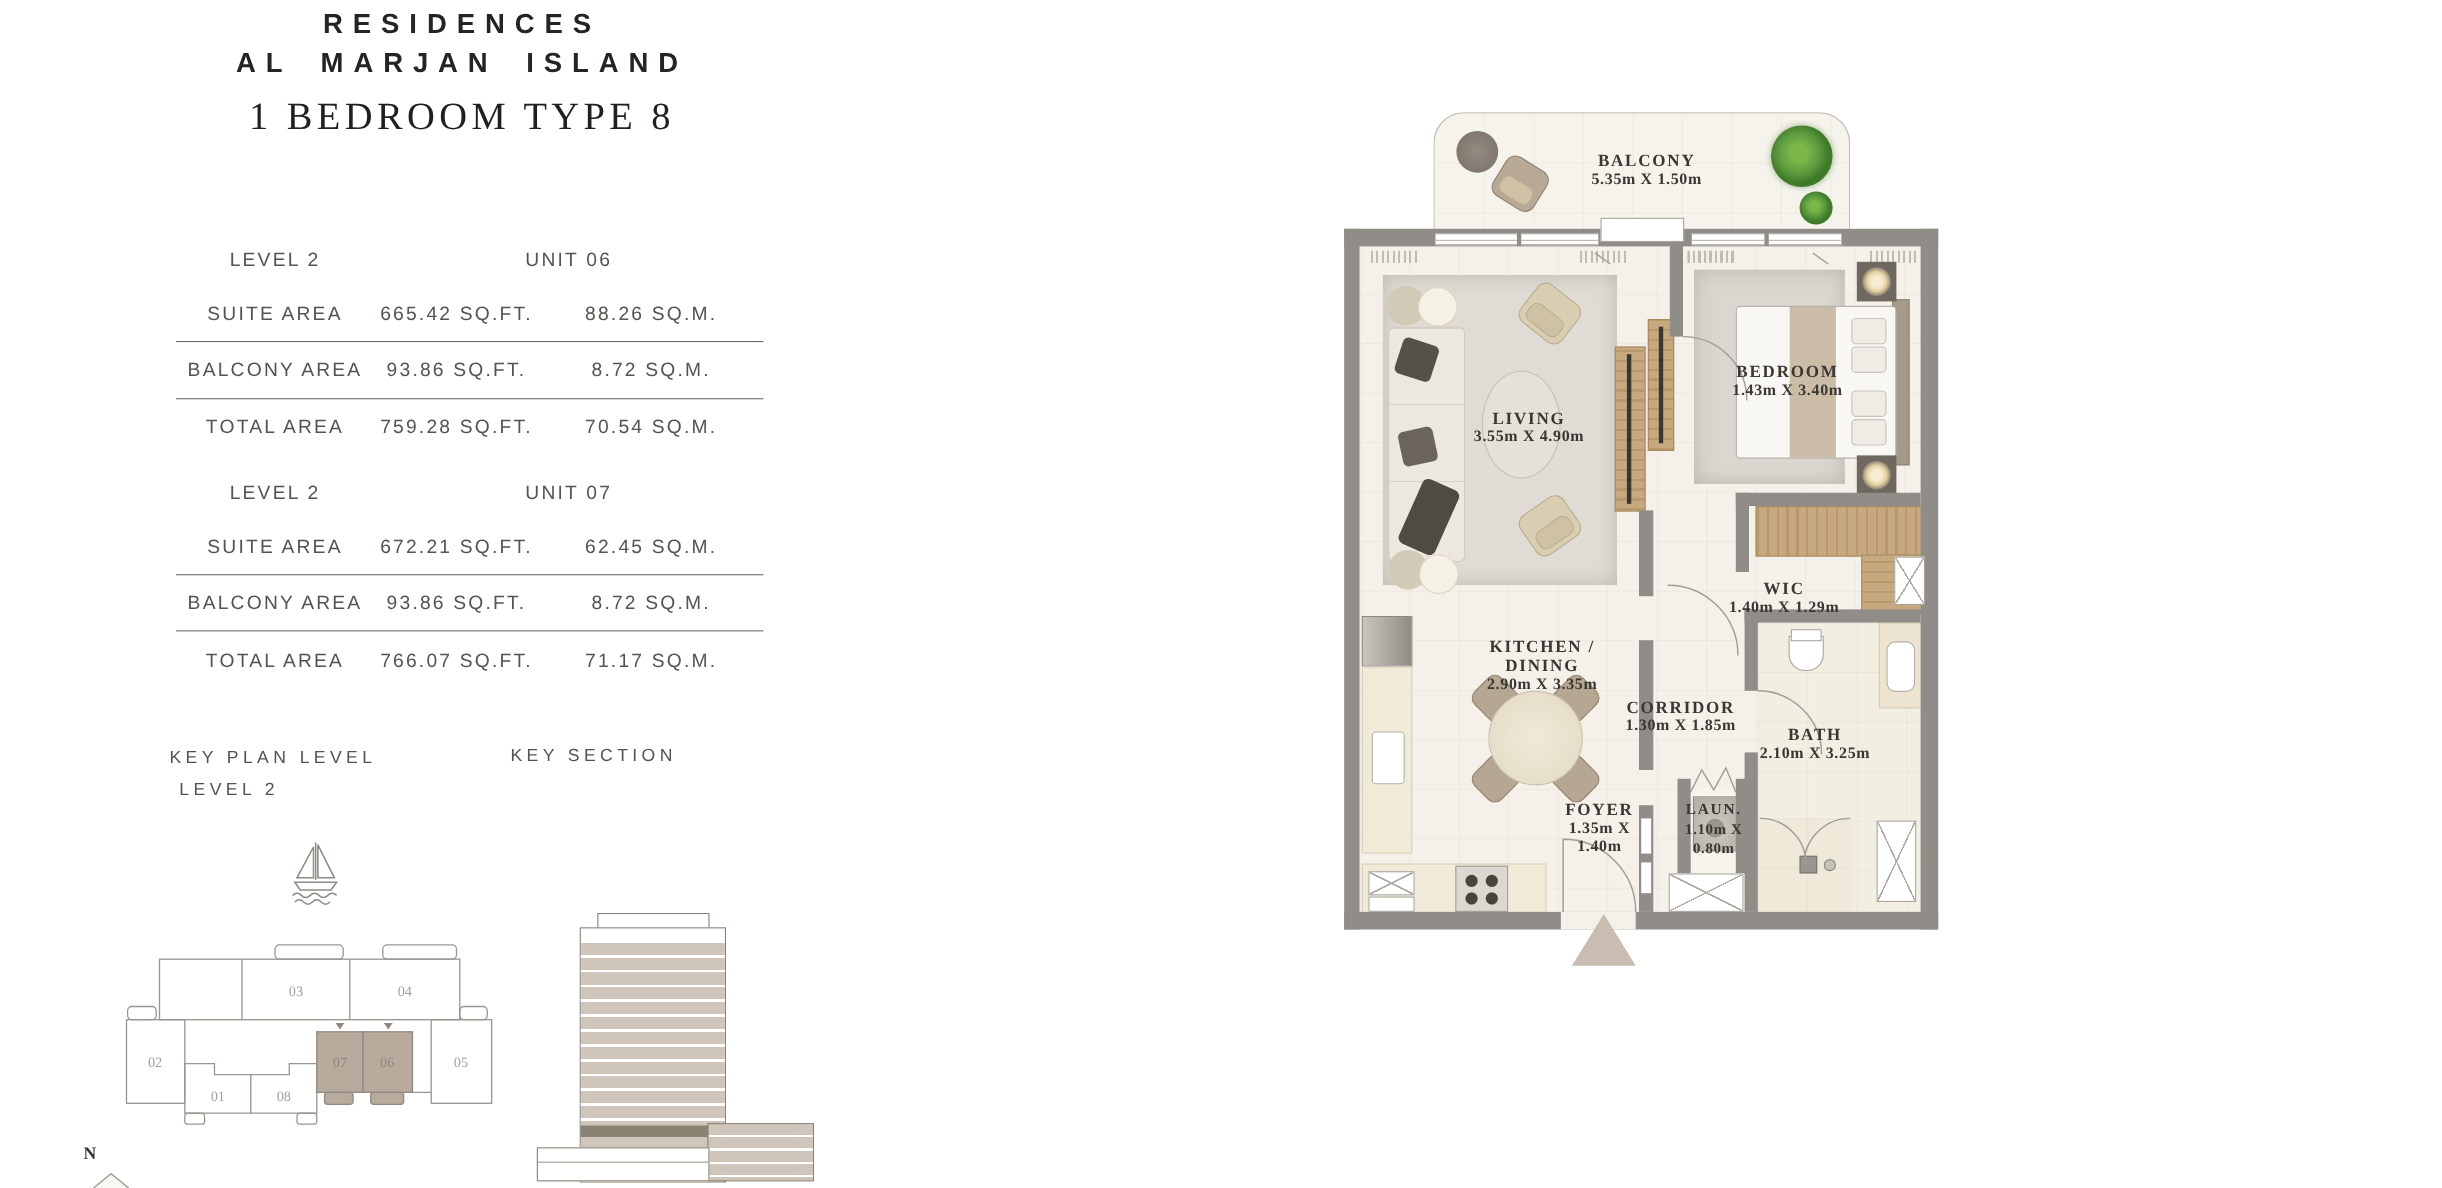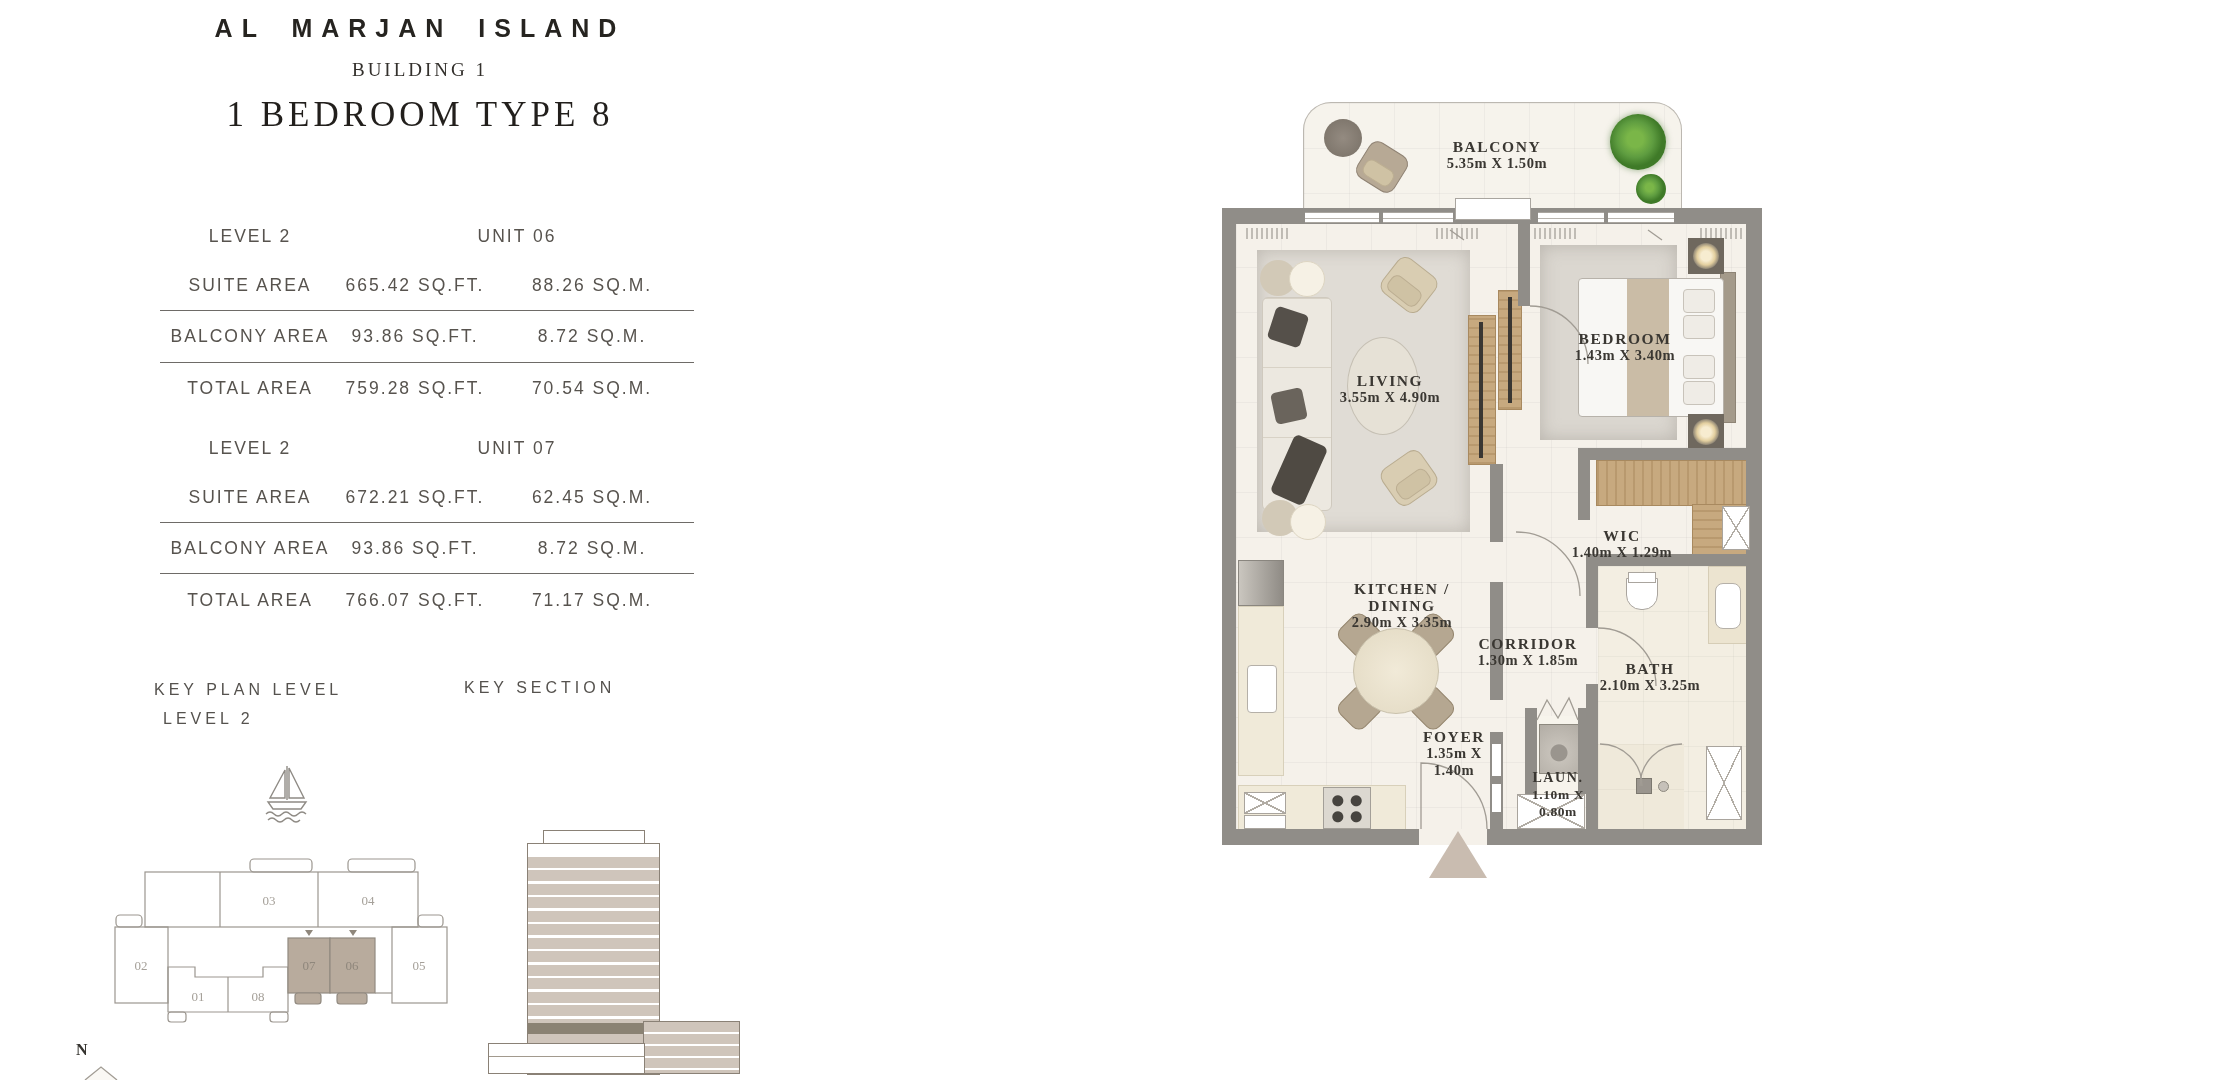--- a/index.html
+++ b/index.html
@@ -55,22 +55,22 @@
               background:radial-gradient(circle,#f7ecd0 0 5px,#e3cf9f 9px,#8d8474 13px);}
   svg text{font-family:"Liberation Serif",serif;}
 
   
   .ks-border{border:1.5px solid #8a8176;background:#fff;position:absolute;}
 </style>
 </head>
 <body>
 
 <div class="abs ctr" style="left:160px;top:8px;width:520px;">
+  <div class="brand">RESIDENCES</div>
   <div class="brand" style="margin-top:6px;word-spacing:10px;">AL MARJAN ISLAND</div>
-  <div class="building" style="margin-top:16px;">BUILDING 1</div>
   <div class="unittype" style="margin-top:14px;">1 BEDROOM TYPE 8</div>
 </div>
 
 <div class="area-table" style="top:212px;">
   <div class="trow thead" style="top:14px;">
     <span>LEVEL 2</span>
     <span class="unitcell">UNIT 06</span>
   </div>
   <div class="trow" style="top:63px;">
     <span>SUITE AREA</span>
@@ -349,21 +349,21 @@
   </div>
   <div class="rlabel" style="left:226px;top:543px;width:160px;">
     <span class="rname">CORRIDOR</span>
     <span class="rdims">1.30m X 1.85m</span>
   </div>
   <div class="rlabel" style="left:152px;top:636px;width:160px;">
     <span class="rname">FOYER</span>
     <span class="rdims">1.35m X</span>
     <span class="rdims">1.40m</span>
   </div>
-  <div class="rlabel" style="left:296px;top:636px;width:80px;margin-top:41px;">
+  <div class="rlabel" style="left:296px;top:636px;width:80px;">
     <span class="rname" style="font-size:14px;">LAUN.</span>
     <span class="rdims" style="font-size:13.5px;">1.10m X</span>
     <span class="rdims" style="font-size:13.5px;">0.80m</span>
   </div>
   <div class="rlabel" style="left:348px;top:568px;width:160px;">
     <span class="rname">BATH</span>
     <span class="rdims">2.10m X 3.25m</span>
   </div>
 
   <div class="abs" style="left:207px;top:739px;width:0;height:0;z-index:6;

